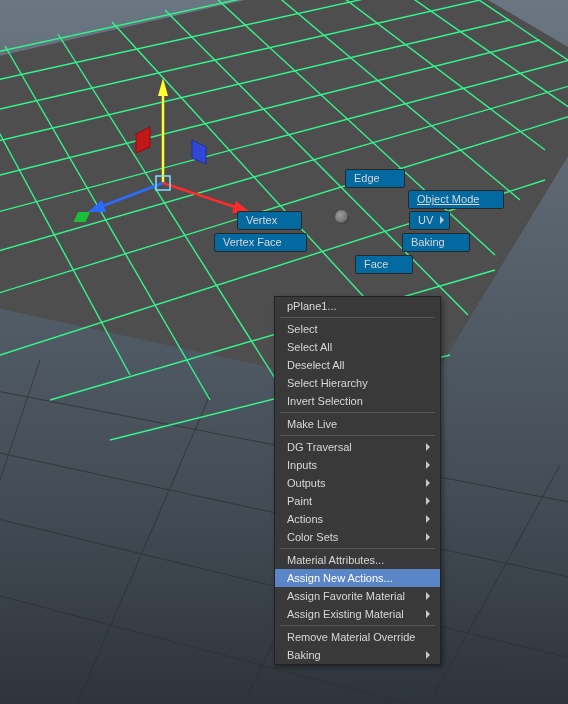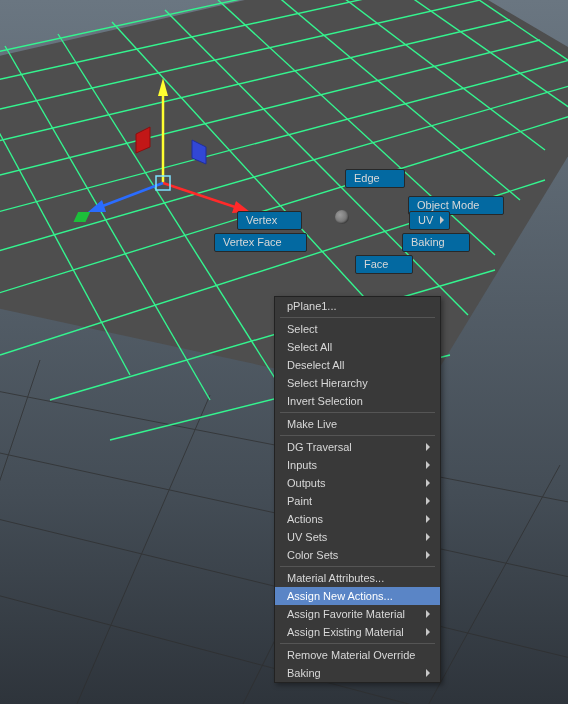--- a/index.html
+++ b/index.html
@@ -144,21 +144,21 @@
 
     <polygon points="136,134 150,127 150,147 136,153" fill="#c21717" stroke="#8a0f0f" stroke-width="1"></polygon>
 
     <polygon points="192,140 206,147 206,164 192,158" fill="#3247d6" stroke="#1f2f99" stroke-width="1"></polygon>
 
     <rect x="156" y="176" width="14" height="14" fill="none" stroke="#7de2ff" stroke-width="1.5"></rect>
   </g>
 </svg>
 
 <div class="marking-btn" style="left:345px; top:169px;"><span>Edge</span></div>
-<div class="marking-btn" style="left:408px; top:196px;"><span>Object Mode</span></div>
+<div class="marking-btn" style="left:408px; top:190px;text-decoration:underline;"><span>Object Mode</span></div>
 <div class="marking-btn" style="left:237px; top:211px;"><span>Vertex</span></div>
 <div class="marking-btn" style="left:409px; top:211px; padding-right:16px;"><span>UV</span><span style="position:absolute; right:5px; top:4px;" class="submenu-arrow"></span></div>
 <div class="marking-btn" style="left:214px; top:233px;"><span>Vertex Face</span></div>
 <div class="marking-btn" style="left:402px; top:233px;"><span>Baking</span></div>
 <div class="marking-btn" style="left:327px; top:255px;margin-left:28px;"><span>Face</span></div>
 
 <div class="marking-dot" style="left:335px; top:210px;"></div>
 
 <div class="context-menu">
   <div class="menu-item">
@@ -199,24 +199,20 @@
     </div>
   <div class="menu-item">
       <span>Paint</span>
       <span class="submenu-arrow"></span>
     </div>
   <div class="menu-item">
       <span>Actions</span>
       <span class="submenu-arrow"></span>
     </div>
   <div class="menu-item">
-      <span>UV Sets</span>
-      <span class="submenu-arrow"></span>
-    </div>
-  <div class="menu-item">
       <span>Color Sets</span>
       <span class="submenu-arrow"></span>
     </div>
   <div class="menu-sep"></div>
   <div class="menu-item">
       <span>Material Attributes...</span>
     </div>
   <div class="menu-item highlight">
       <span>Assign New Actions...</span>
     </div>

